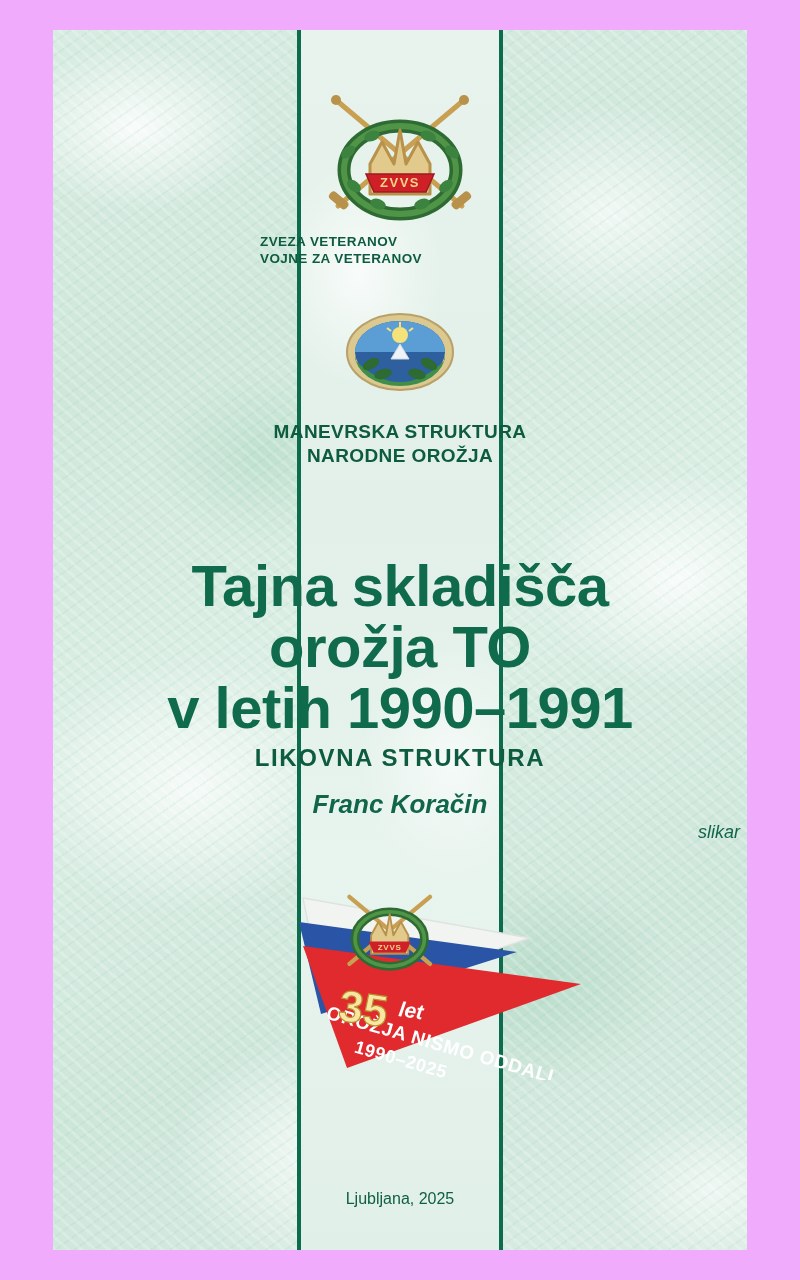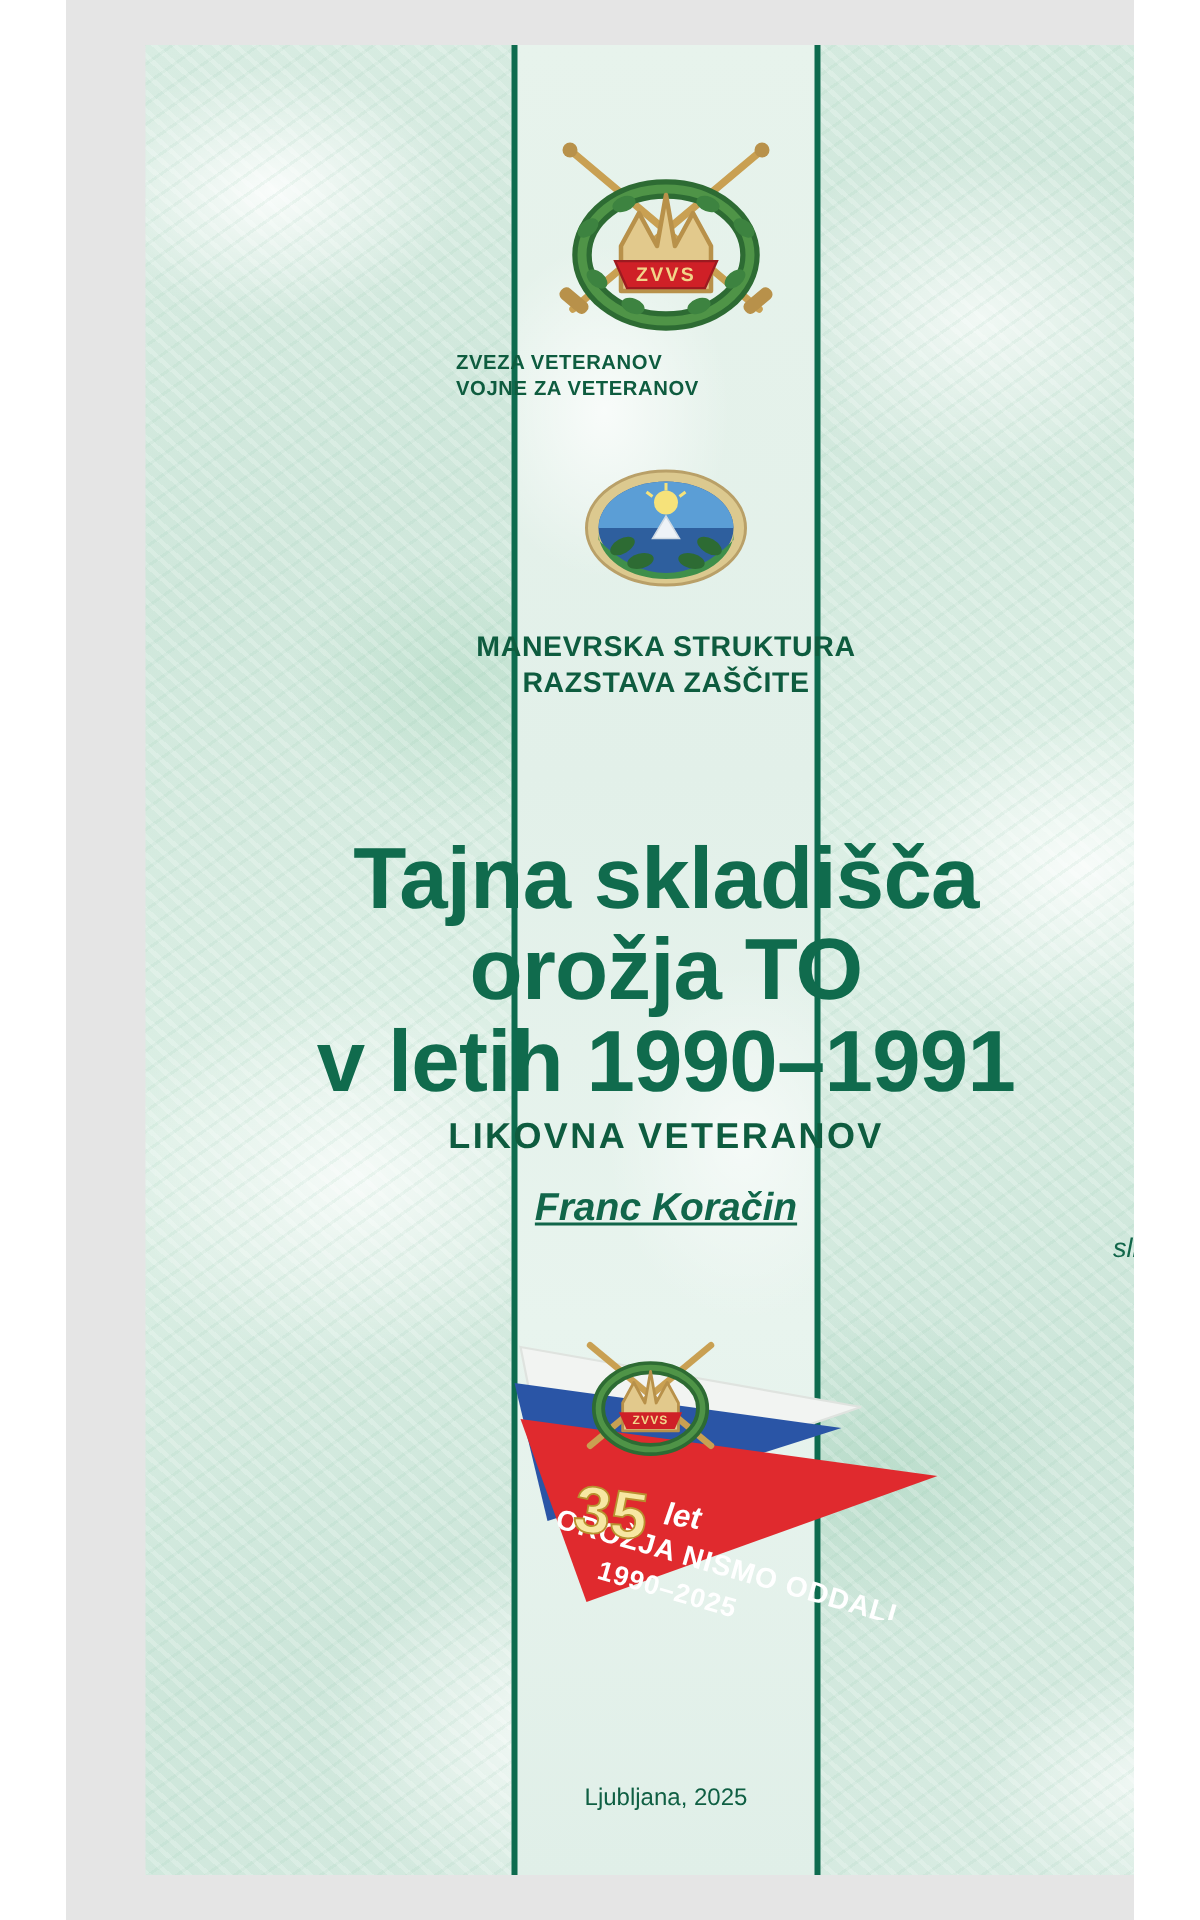--- a/index.html
+++ b/index.html
@@ -5,25 +5,25 @@
   html, body {
     margin: 0;
     padding: 0;
     background: #ffffff;
   }
   body {
     font-family: "Liberation Sans", sans-serif;
   }
   .page {
     position: relative;
-    width: 712px;
+    width: 800px;
     height: 1280px;
     margin: 0 auto;
     overflow: hidden;
-    background: #e5e5e5;
+    background: #f0abfc;
   }
   
   .poster-bg {
     position: absolute;
     left: 53px;
     top: 30px;
     width: 694px;
     height: 1220px;
     background:
       radial-gradient(ellipse 180px 120px at 12% 8%, rgba(255,255,255,0.85), rgba(255,255,255,0) 70%),
@@ -145,21 +145,20 @@
   .author {
     position: absolute;
     left: 60px;
     top: 789px;
     width: 680px;
     text-align: center;
     color: #11664a;
     font-size: 26px;
     font-style: italic;
     font-weight: bold;
-    text-decoration: underline;
   }
   .author-role {
     position: absolute;
     left: 60px;
     top: 822px;
     width: 680px;
     text-align: right;
     color: #11664a;
     font-size: 18px;
     font-style: italic;
@@ -254,30 +253,30 @@
           <ellipse cx="26" cy="52" rx="9" ry="5" transform="rotate(-30 26 52)"></ellipse>
           <ellipse cx="84" cy="52" rx="9" ry="5" transform="rotate(30 84 52)"></ellipse>
           <ellipse cx="38" cy="62" rx="9" ry="5" transform="rotate(-15 38 62)"></ellipse>
           <ellipse cx="72" cy="62" rx="9" ry="5" transform="rotate(15 72 62)"></ellipse>
         </g>
       </svg>
     </div>
 
     <div class="org2-caption">
       <span>MANEVRSKA STRUKTURA</span><br>
-      <span>RAZSTAVA ZAŠČITE</span>
+      <span>NARODNE OROŽJA</span>
     </div>
 
     <div class="title">
       <span class="line">Tajna skladišča</span>
       <span class="line">orožja TO</span>
       <span class="line">v letih 1990–1991</span>
     </div>
 
-    <div class="subtitle">LIKOVNA VETERANOV</div>
+    <div class="subtitle">LIKOVNA STRUKTURA</div>
     <div class="author">Franc Koračin</div>
     <div class="author-role">slikar</div>
 
     <div class="anniv">
       <svg viewBox="0 0 310 200" width="310" height="200" aria-hidden="true">
 
         <path d="M18 18 L245 58 L40 128 Z" fill="#f2f4f2" stroke="#dfe3df" stroke-width="1.5"></path>
 
         <path d="M14 42 L232 72 L36 134 Z" fill="#2a55a6"></path>
 

